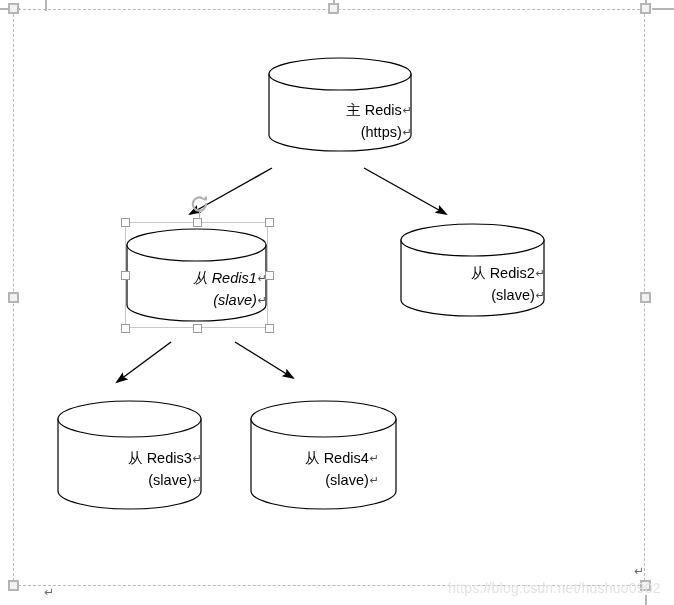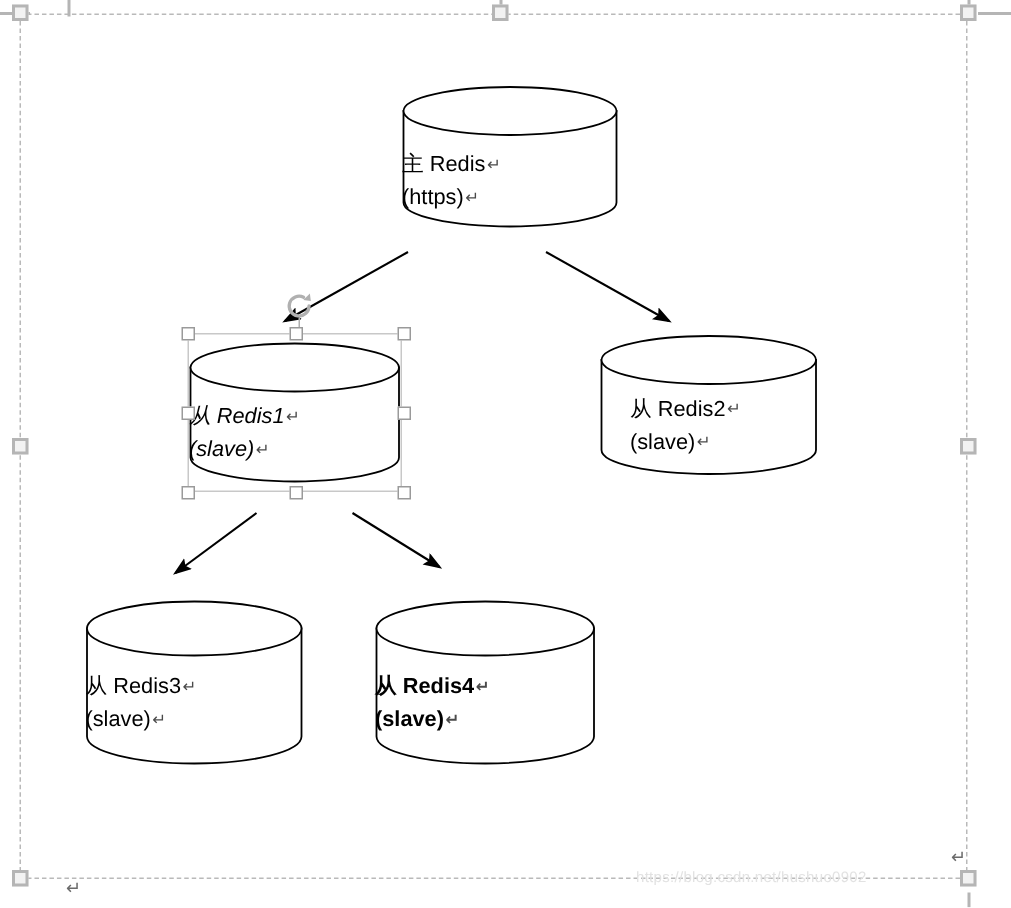--- a/index.html
+++ b/index.html
@@ -47,21 +47,21 @@
     position: absolute;
   }
   .cyl svg {
     display: block;
     overflow: visible;
   }
   .cyl-label {
     position: absolute;
     left: 0;
     right: 0;
-    text-align: left;
+    text-align: right;
     font-size: 14.5px;
     color: #000000;
     line-height: 1.52;
     white-space: nowrap;
     pointer-events: none;
   }
   .cyl-label .pmark {
     color: #4a4a4a;
     font-size: 11px;
     vertical-align: 1px;
@@ -111,23 +111,23 @@
     left: 199px;
     top: 212px;
     width: 1px;
     height: 12px;
     background: #b0b0b0;
   }
 
   
   .watermark {
     position: absolute;
-    left: 424px;
+    left: 448px;
     top: 580px;
-    font-size: 10px;
+    font-size: 14px;
     color: #e2e2e2;
     letter-spacing: 0.2px;
     white-space: nowrap;
     pointer-events: none;
   }
 
   
   .para-mark {
     position: absolute;
     left: 44px;
@@ -197,21 +197,21 @@
     <svg width="145" height="110" viewBox="0 0 145 110">
       <path d="M1,19 L1,91 A71.5,18 0 0 0 144,91 L144,19 Z" fill="#ffffff" stroke="#000000" stroke-width="1.2"></path>
       <ellipse cx="72.5" cy="19" rx="71.5" ry="18" fill="#ffffff" stroke="#000000" stroke-width="1.2"></ellipse>
     </svg>
     <div class="cyl-label" style="top:47px;">
       <span class="line"><span>从 Redis3</span><span class="pmark">↵</span></span>
       <span class="line"><span>(slave)</span><span class="pmark">↵</span></span>
     </div>
   </div>
 
-  <div class="cyl" style="left:250px; top:400px; width:129px; height:110px;font-weight:bold;">
+  <div class="cyl" style="left:250px; top:400px; width:129px; height:110px;">
     <svg width="147" height="110" viewBox="0 0 147 110">
       <path d="M1,19 L1,91 A72.5,18 0 0 0 146,91 L146,19 Z" fill="#ffffff" stroke="#000000" stroke-width="1.2"></path>
       <ellipse cx="73.5" cy="19" rx="72.5" ry="18" fill="#ffffff" stroke="#000000" stroke-width="1.2"></ellipse>
     </svg>
     <div class="cyl-label" style="top:47px;">
       <span class="line"><span>从 Redis4</span><span class="pmark">↵</span></span>
       <span class="line"><span>(slave)</span><span class="pmark">↵</span></span>
     </div>
   </div>
 

